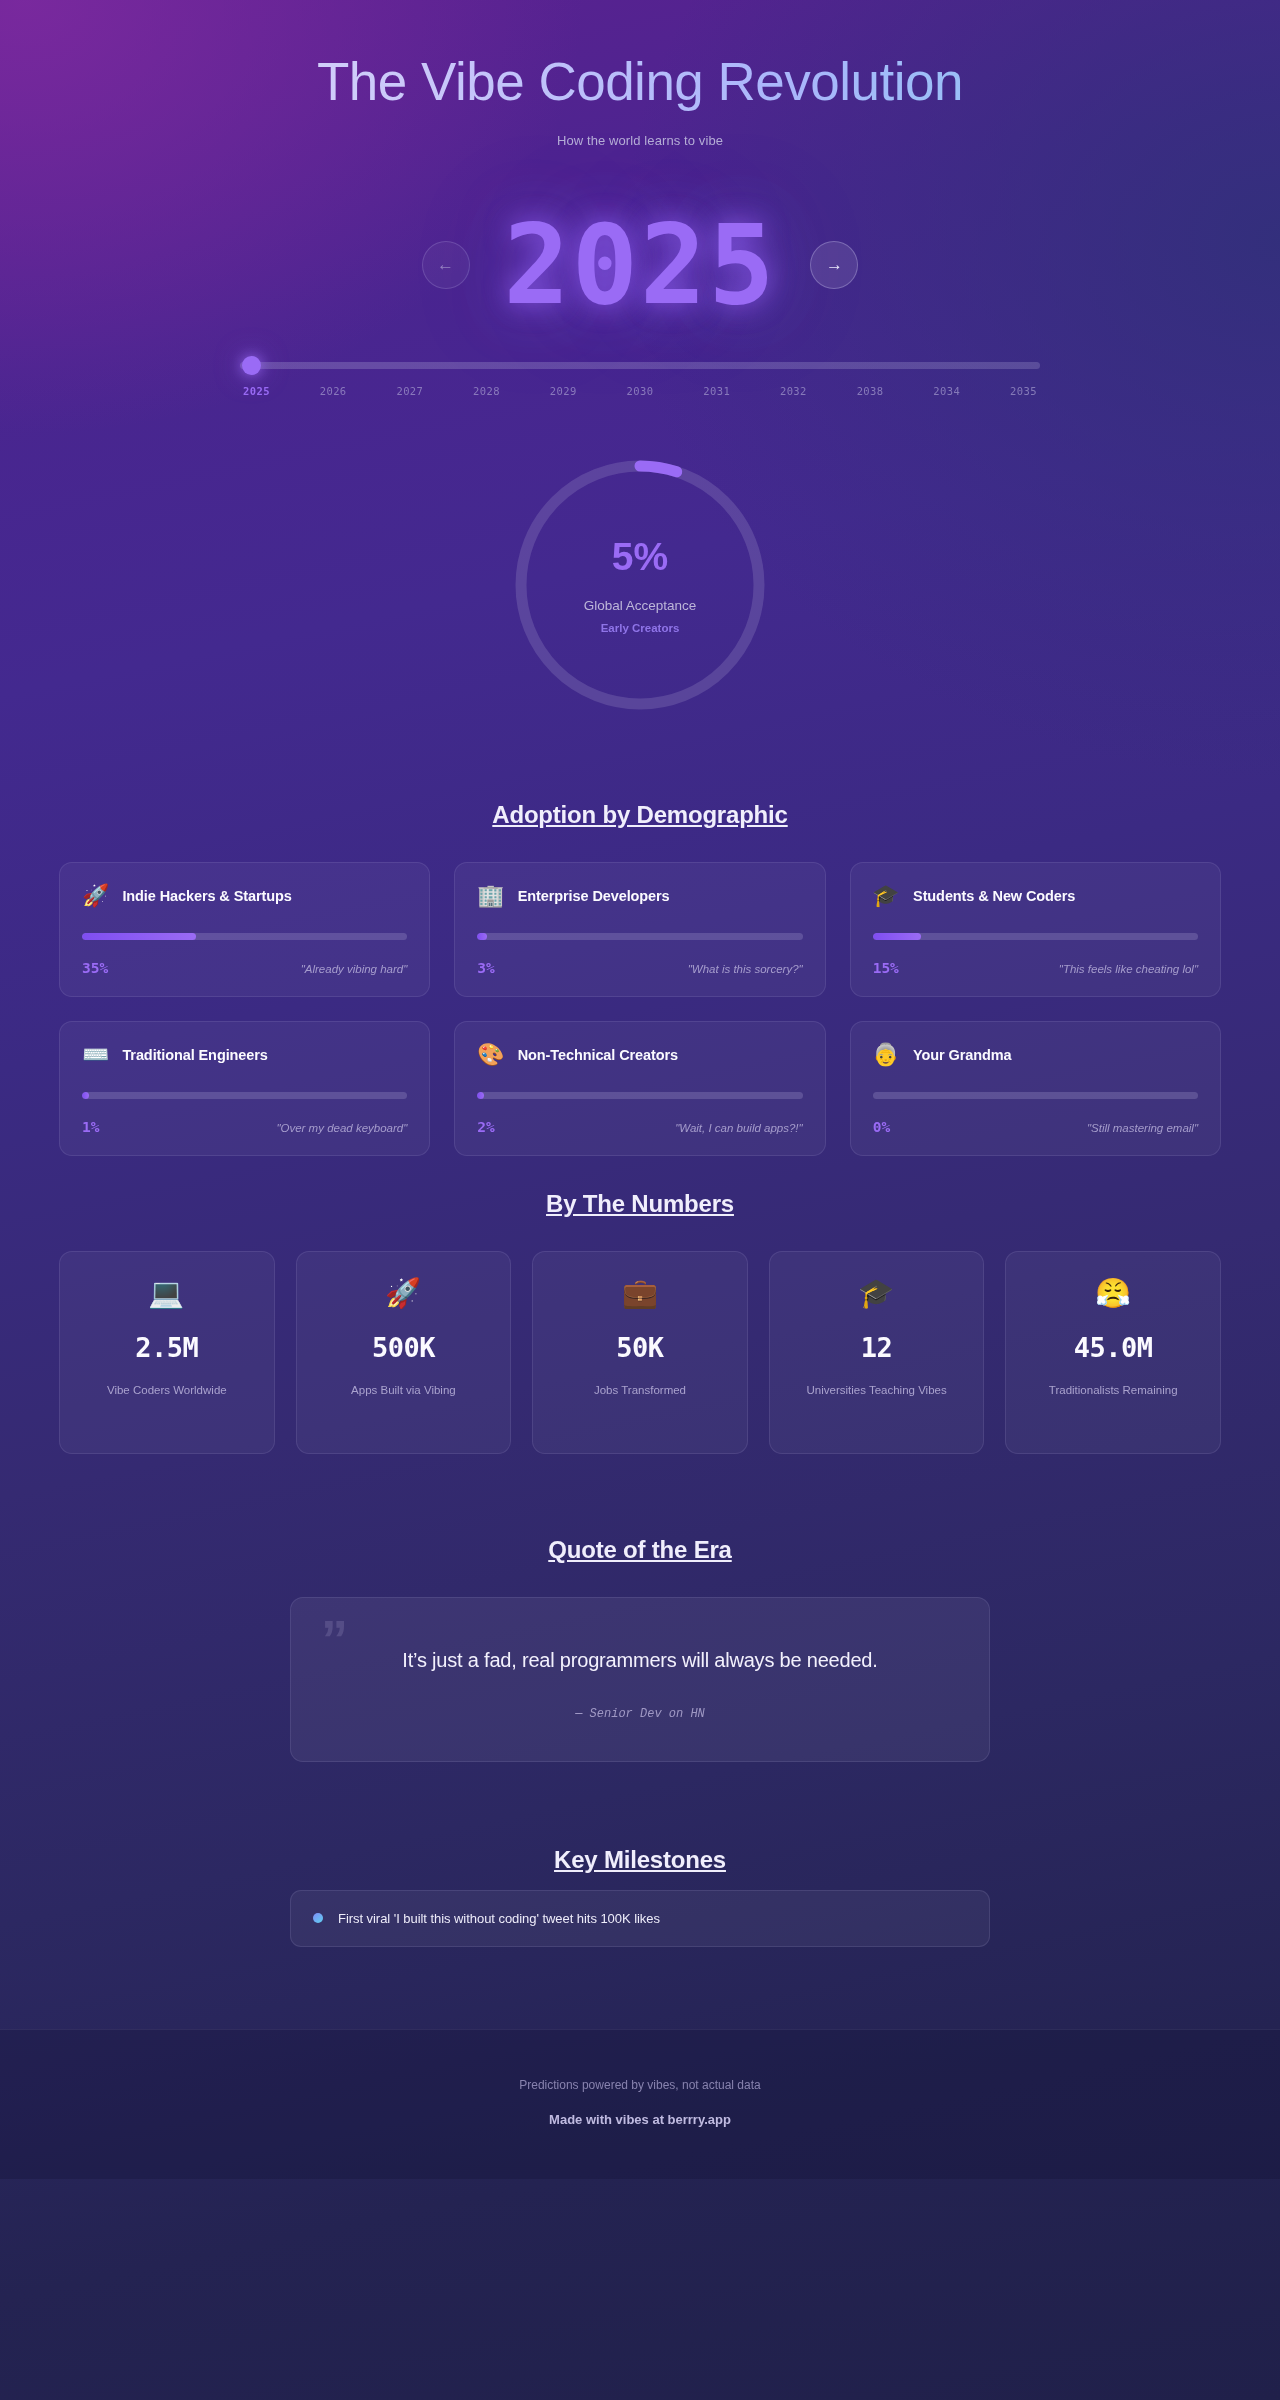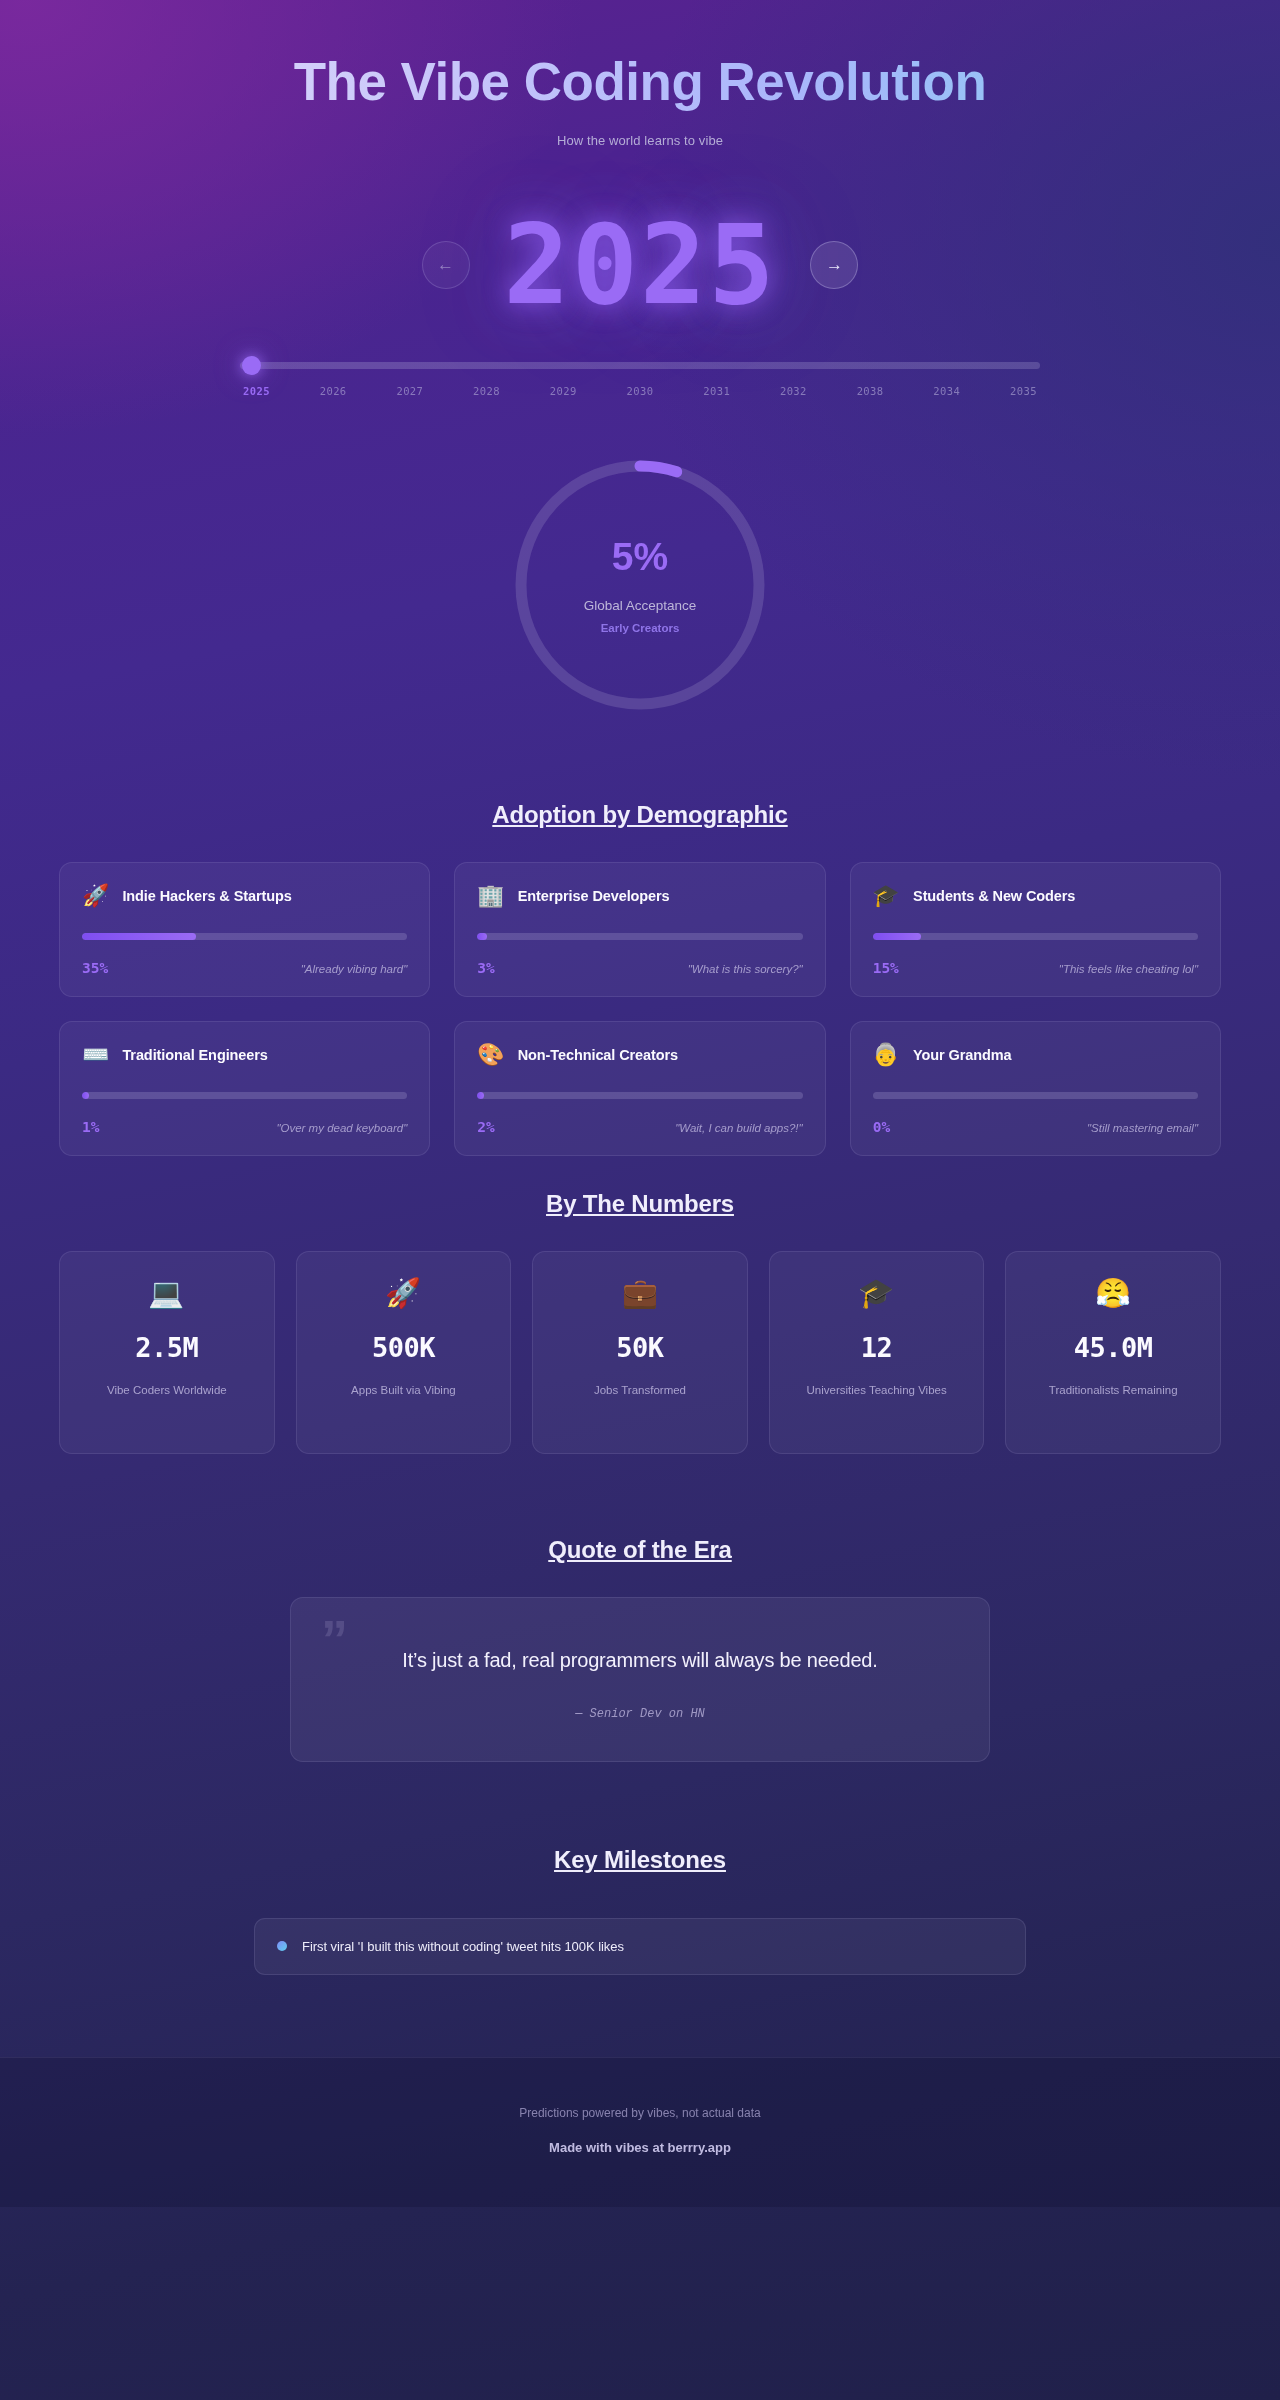--- a/index.html
+++ b/index.html
@@ -20,21 +20,21 @@
       radial-gradient(ellipse 900px 700px at 2% 0%, rgba(126, 42, 160, 0.85) 0%, rgba(126, 42, 160, 0) 62%),
       radial-gradient(ellipse 1100px 900px at 100% 10%, rgba(49, 48, 122, 0.9) 0%, rgba(49, 48, 122, 0) 60%),
       linear-gradient(168deg, #5b2190 0%, #4a2590 14%, #43298f 26%, #3b2a83 40%, #352a72 56%, #2c2862 72%, #242352 86%, #20204a 100%);
   }
 
   
   .hero { padding-top: 52px; text-align: center; }
 
   .hero-title {
     font-size: 53px;
-    font-weight: 700;
+    font-weight: 400;
     letter-spacing: -0.5px;
     line-height: 1.12;
     background: linear-gradient(96deg, #e5e2fb 0%, #c9c7fa 34%, #a9b6fb 62%, #7fd3ef 100%);
     -webkit-background-clip: text;
     background-clip: text;
     -webkit-text-fill-color: transparent;
     color: #cfd2fb;
   }
 
   .hero-sub {
@@ -302,21 +302,21 @@
   .quote-author {
     margin-top: 31px;
     font-size: 12px;
     font-style: italic;
     color: rgba(185, 178, 218, 0.80);
     font-family: Liberation Mono, monospace;
   }
 
   
   .miles-section { margin-top: 84px; }
-  .miles-list { margin: 44px auto 0; width: 772px; }
+  .miles-list { margin: 16px auto 0; width: 700px; }
   .mile-item {
     display: flex;
     align-items: center;
     gap: 15px;
     border: 1px solid rgba(186, 178, 228, 0.14);
     border-radius: 11px;
     background: rgba(255, 255, 255, 0.055);
     padding: 20px 22px;
   }
   .mile-dot {

